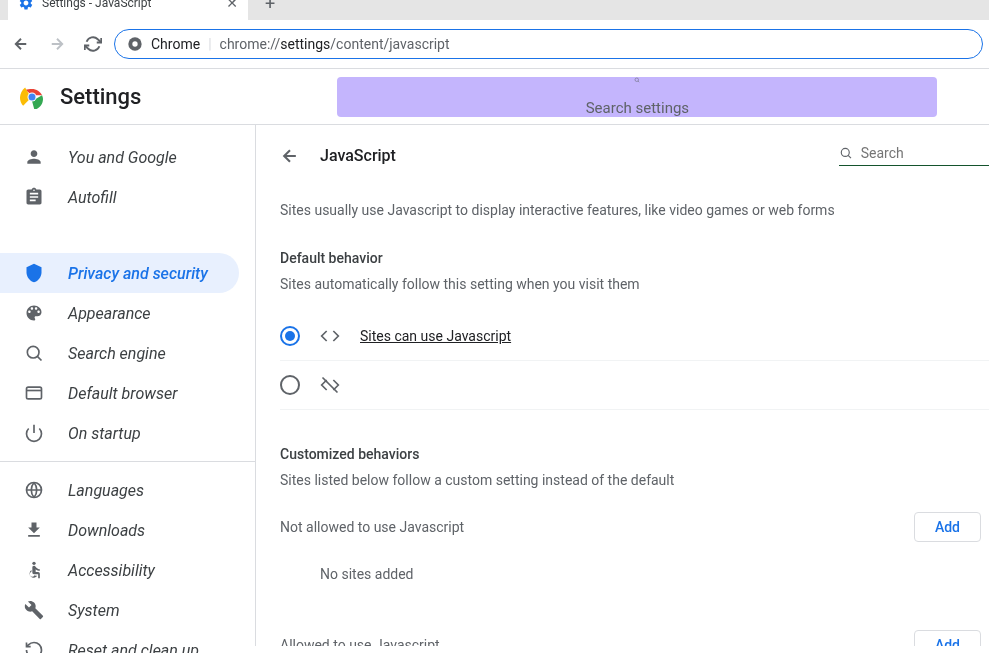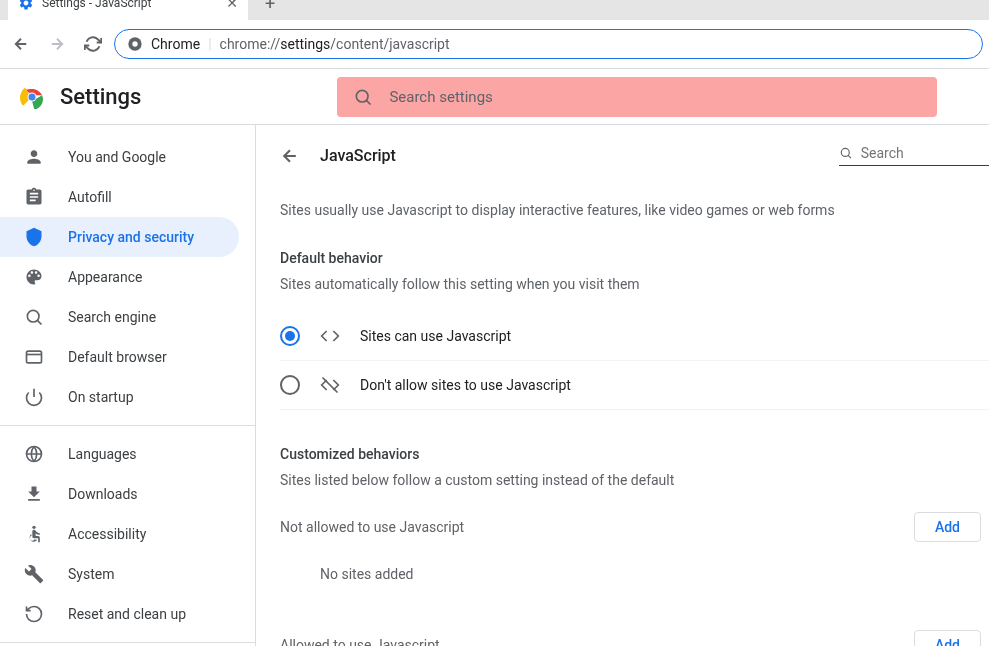--- a/index.html
+++ b/index.html
@@ -15,44 +15,44 @@
 .toolbar-btn { width: 30px; height: 30px; display: flex; align-items: center; justify-content: center; border-radius: 50%; color: #5f6368; cursor: pointer; }
 .toolbar-btn.disabled { color: #bdc1c6; }
 .address-bar { flex: 1; height: 30px; border: 1px solid #1a73e8; border-radius: 15px; display: flex; align-items: center; padding: 0 12px; gap: 8px; font-size: 14px; color: #5f6368; }
 .address-bar .url-host { color: #202124; }
 .address-bar .url-path { color: #5f6368; }
 
 
 .settings-header { height: 56px; display: flex; align-items: center; padding: 0 20px; border-bottom: 1px solid #dadce0; gap: 16px; }
 .chrome-logo { width: 24px; height: 24px; }
 .settings-title { font-size: 22px; color: #202124; font-weight: 500; }
-.search-settings { margin-left: 180px; width: 600px; height: 40px; background: #fca5a5; border-radius: 4px; display: flex; align-items: center; padding: 0 16px; gap: 16px; color: #5f6368; font-size: 15px; }
+.search-settings { margin-left: 180px; width: 600px; height: 40px; background: #c4b5fd; border-radius: 4px; display: flex; align-items: center; padding: 0 16px; gap: 16px; color: #5f6368; font-size: 15px; flex-direction: column; }
 
 
 .content { display: flex; height: calc(653px - 36px - 40px - 56px); }
 .sidebar { width: 256px; padding: 12px 0; border-right: 1px solid #dadce0; }
-.sidebar-item { display: flex; align-items: center; height: 40px; padding: 0 24px; gap: 24px; font-size: 14px; color: #3c4043; cursor: pointer; border-radius: 0 20px 20px 0; margin-right: 16px; }
-.sidebar-item.active { background: #e8f0fe; color: #1a73e8; font-weight: 500; }
+.sidebar-item { display: flex; align-items: center; height: 40px; padding: 0 24px; gap: 24px; font-size: 16px; color: #3c4043; cursor: pointer; border-radius: 0 20px 20px 0; margin-right: 16px; font-style: italic; }
+.sidebar-item.active { background: #e8f0fe; color: #1a73e8; font-weight: 500; margin-top: 36px; }
 .sidebar-item .sicon { width: 20px; height: 20px; display: flex; align-items: center; justify-content: center; color: #5f6368; }
 .sidebar-item.active .sicon { color: #1a73e8; }
 .sidebar-divider { height: 1px; background: #dadce0; margin: 8px 0; }
 
 
 .main { flex: 1; padding: 20px 0 27px 24px; overflow-y: auto; }
 .main-header { display: flex; align-items: center; gap: 20px; margin-bottom: 28px; }
 .back-arrow { color: #5f6368; cursor: pointer; width: 20px; height: 20px; }
 .main-title { font-size: 16px; color: #202124; font-weight: 500; flex: 1; }
 .main-search { display: flex; align-items: center; gap: 8px; border-bottom: 1px solid #14532d; padding-bottom: 4px; width: 150px; font-size: 14px; color: #5f6368; }
 .main-search input { border: none; outline: none; font-size: 14px; width: 100%; }
 
 .desc { font-size: 14px; color: #5f6368; margin-bottom: 32px; margin-top: 36px; }
 .section-title { font-size: 14px; color: #3c4043; font-weight: 500; margin-bottom: 10px; }
 .section-sub { font-size: 14px; color: #5f6368; margin-bottom: 20px; }
 
-.radio-row { display: flex; align-items: center; gap: 20px; padding: 14px 0; border-bottom: 1px solid #f1f3f4; font-size: 14px; color: #202124; }
+.radio-row { display: flex; align-items: center; gap: 20px; padding: 14px 0; border-bottom: 1px solid #f1f3f4; font-size: 14px; color: #202124; text-decoration: underline; }
 .radio-row:last-of-type { border-bottom: none; }
 .radio { width: 20px; height: 20px; border: 2px solid #5f6368; border-radius: 50%; display: flex; align-items: center; justify-content: center; cursor: pointer; }
 .radio.checked { border-color: #1a73e8; }
 .radio.checked::after { content: ''; width: 10px; height: 10px; background: #1a73e8; border-radius: 50%; }
 .radio-icon { color: #5f6368; width: 20px; height: 20px; display: flex; align-items: center; justify-content: center; }
 
 .behavior-section { margin-top: 36px; }
 .list-header { display: flex; align-items: center; justify-content: space-between; margin-top: 24px; }
 .list-label { font-size: 14px; color: #5f6368; }
 .add-btn { border: 1px solid #dadce0; background: #fff; color: #1a73e8; font-size: 14px; padding: 6px 20px; border-radius: 4px; cursor: pointer; font-weight: 500; margin-right: 8px; }
@@ -262,21 +262,20 @@
     </div>
     <div class="radio-row">
       <div class="radio"></div>
       <span class="radio-icon">
           <svg width="20" height="20" viewBox="0 0 24 24" fill="none" stroke="currentColor" stroke-width="2">
             <polyline points="8 6 2 12 8 18"></polyline>
             <polyline points="16 6 22 12 16 18"></polyline>
             <line x1="3" y1="3" x2="21" y2="21"></line>
           </svg>
         </span>
-      <span>Don't allow sites to use Javascript</span>
     </div>
 
     <div class="behavior-section">
       <div class="section-title">Customized behaviors</div>
       <div class="section-sub">Sites listed below follow a custom setting instead of the default</div>
 
       <div class="list-header">
         <div class="list-label">Not allowed to use Javascript</div>
         <button class="add-btn">Add</button>
       </div>

